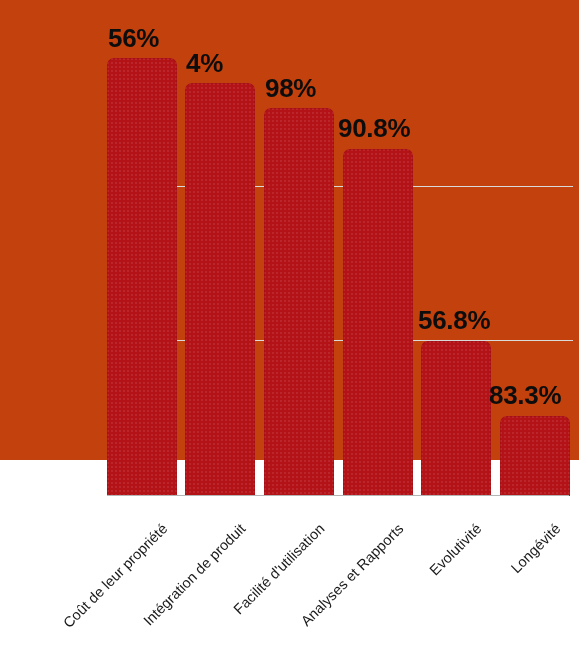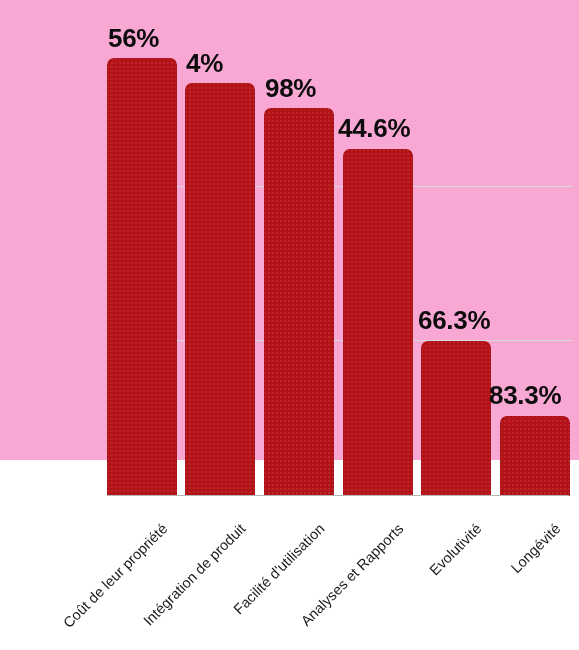--- a/index.html
+++ b/index.html
@@ -13,21 +13,21 @@
     height: 650px;
     overflow: hidden;
     font-family: "Liberation Sans", sans-serif;
     -webkit-font-smoothing: antialiased;
   }
 
   #chart-root {
     position: relative;
     width: 579px;
     height: 460px;
-    background: #f9a8d4;
+    background: #c2410c;
   }
 
   
   #plot-area {
     position: absolute;
     left: 107px;
     top: 10px;
     width: 466px;
     height: 486px;   
   }
@@ -114,22 +114,22 @@
     <div class="bar" style="left:236px; height:347px;"></div>
     <div class="bar" style="left:314px; height:155px;"></div>
     <div class="bar" style="left:393px; height:80px;"></div>
   </div>
 
   <div id="axis-baseline"></div>
 
   <div class="value-label" style="left:108px; top:25px;">56%</div>
   <div class="value-label" style="left:186px; top:50px;">4%</div>
   <div class="value-label" style="left:265px; top:75px;">98%</div>
-  <div class="value-label" style="left:338px; top:115px;">44.6%</div>
-  <div class="value-label" style="left:418px; top:307px;">66.3%</div>
+  <div class="value-label" style="left:338px; top:115px;">90.8%</div>
+  <div class="value-label" style="left:418px; top:307px;">56.8%</div>
   <div class="value-label" style="left:489px; top:382px;">83.3%</div>
 
   <div id="category-labels">
     <div class="cat-label" style="left:-20px; top:519px; width:185px;">Coût de leur propriété</div>
     <div class="cat-label" style="left:58px;  top:519px; width:185px;">Intégration de produit</div>
     <div class="cat-label" style="left:137px; top:519px; width:185px;">Facilité d'utilisation</div>
     <div class="cat-label" style="left:216px; top:519px; width:185px;">Analyses et Rapports</div>
     <div class="cat-label" style="left:294px; top:519px; width:185px;">Evolutivité</div>
     <div class="cat-label" style="left:373px; top:519px; width:185px;">Longévité</div>
   </div>

